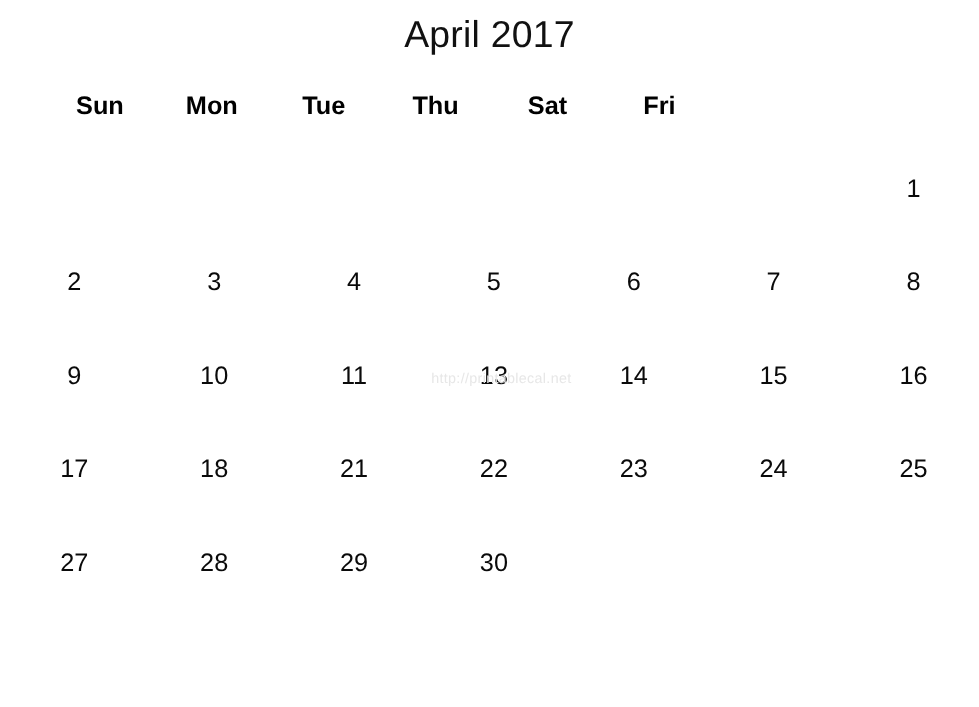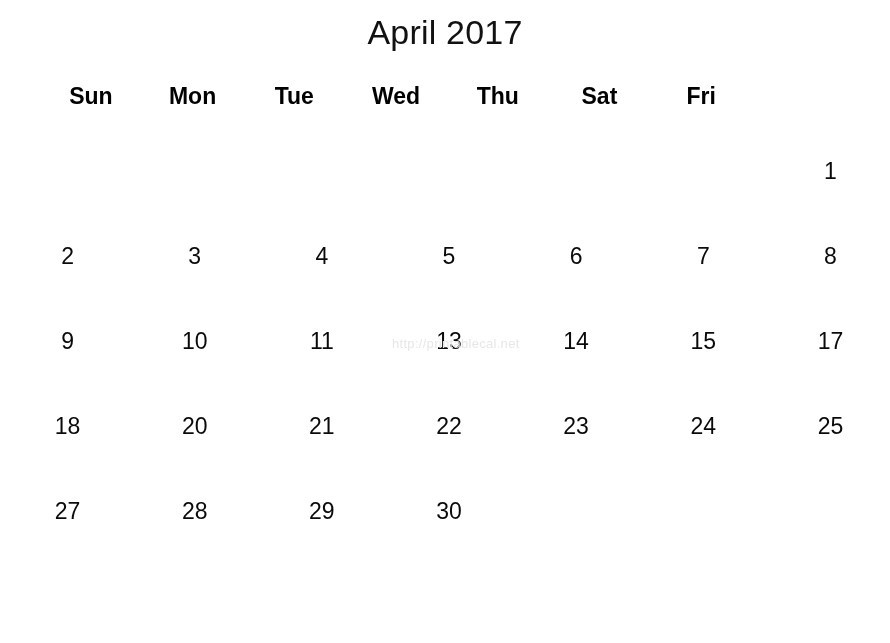--- a/index.html
+++ b/index.html
@@ -96,21 +96,20 @@
 <body>
 
 <div id="calendar-page">
 
   <div id="month-title">April 2017</div>
 
   <div id="weekday-header">
     <div class="wd">Sun</div>
     <div class="wd">Mon</div>
     <div class="wd">Tue</div>
-    <div class="wd">Wed</div>
     <div class="wd">Thu</div>
     <div class="wd">Sat</div>
     <div class="wd">Fri</div>
   </div>
 
   <div id="date-grid">
 
     <div class="cell empty"></div>
     <div class="cell empty"></div>
     <div class="cell empty"></div>
@@ -156,29 +155,29 @@
         <span class="daynum">13</span>
       </div>
     <div class="cell">
         <span class="daynum">14</span>
       </div>
     <div class="cell">
         <span class="daynum">15</span>
       </div>
 
     <div class="cell">
+        <span class="daynum">16</span>
+      </div>
+    <div class="cell">
         <span class="daynum">17</span>
       </div>
     <div class="cell">
         <span class="daynum">18</span>
       </div>
     <div class="cell">
-        <span class="daynum">20</span>
-      </div>
-    <div class="cell">
         <span class="daynum">21</span>
       </div>
     <div class="cell">
         <span class="daynum">22</span>
       </div>
 
     <div class="cell">
         <span class="daynum">23</span>
       </div>
     <div class="cell">

